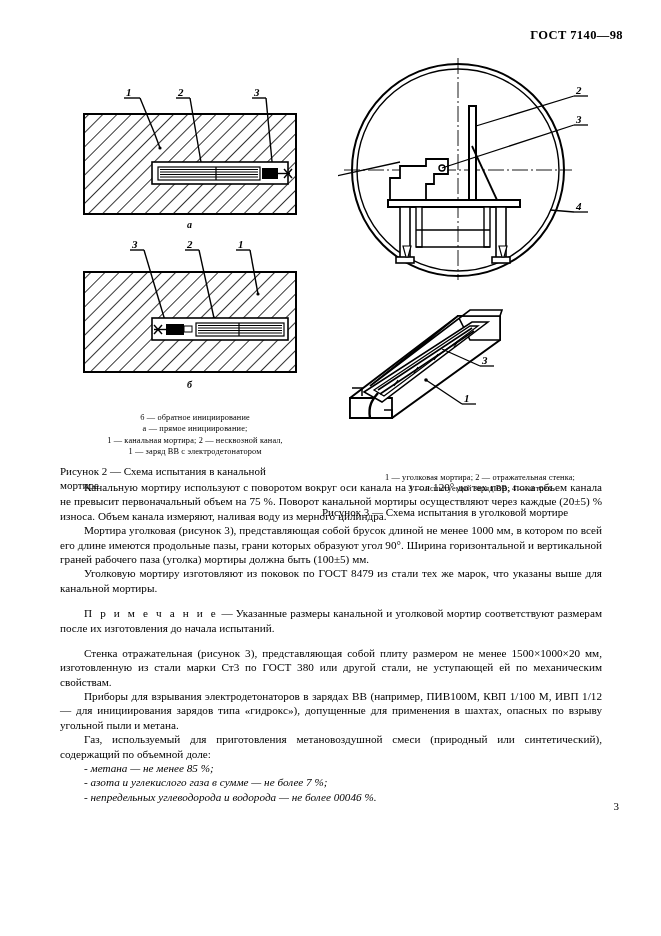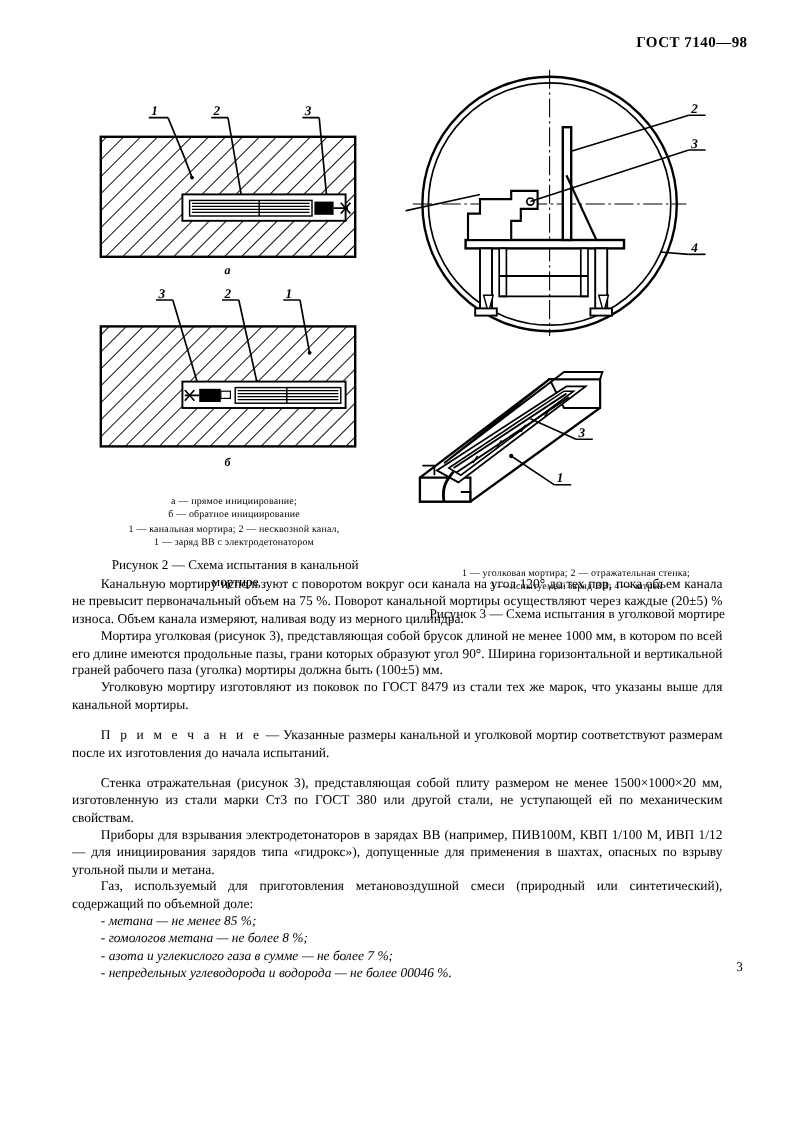--- a/index.html
+++ b/index.html
@@ -50,21 +50,20 @@
 
   
   .cap-legend {
     text-align: center;
     font-size: 8.3px;
     line-height: 1.38;
     letter-spacing: 0.15px;
   }
 
   .cap-title {
-    text-align: center;
     font-size: 11px;
     line-height: 1.28;
   }
 
   .fig2-legend {
     position: absolute;
     left: 66px;
     top: 368px;
     width: 258px;
   }
@@ -302,22 +301,22 @@
         <line x1="150" y1="74" x2="112" y2="57" stroke="#000" stroke-width="1.3"></line>
 
         <text x="134" y="110" font-size="11">1</text>
         <line x1="132" y1="112" x2="146" y2="112" stroke="#000" stroke-width="1.3"></line>
         <line x1="132" y1="112" x2="96" y2="88" stroke="#000" stroke-width="1.3"></line>
         <circle cx="96" cy="88" r="1.8" fill="#000"></circle>
       </svg>
     </div>
 
     <div class="cap-legend fig2-legend">
+      <div>б — обратное инициирование</div>
       <div>а — прямое инициирование;</div>
-      <div>б — обратное инициирование</div>
       <div>1 — канальная мортира; 2 — несквозной канал,</div>
       <div>1 — заряд ВВ с электродетонатором</div>
     </div>
     <div class="cap-title fig2-title">
       <div>Рисунок 2 — Схема испытания в канальной</div>
       <div>мортире</div>
     </div>
 
     <div class="cap-legend fig3-legend">
       <div>1 — уголковая мортира; 2 — отражательная стенка;</div>
@@ -338,20 +337,19 @@
       <span class="note-word">П р и м е ч а н и е</span><span> — </span><span>Указанные размеры канальной и уголковой мортир соответствуют размерам после их изготовления до начала испытаний.</span>
     </p>
 
     <p class="gap-before">Стенка отражательная (рисунок 3), представляющая собой плиту размером не менее 1500×1000×20 мм, изготовленную из стали марки Ст3 по ГОСТ 380 или другой стали, не уступающей ей по механическим свойствам.</p>
 
     <p>Приборы для взрывания электродетонаторов в зарядах ВВ (например, ПИВ100М, КВП 1/100 М, ИВП 1/12 — для инициирования зарядов типа «гидрокс»), допущенные для применения в шахтах, опасных по взрыву угольной пыли и метана.</p>
 
     <p>Газ, используемый для приготовления метановоздушной смеси (природный или синтетический), содержащий по объемной доле:</p>
 
     <p class="bullet">- метана — не менее 85 %;</p>
-    <p class="bullet">- гомологов метана — не более 8 %;</p>
     <p class="bullet">- азота и углекислого газа в сумме — не более 7 %;</p>
     <p class="bullet">- непредельных углеводорода и водорода — не более 00046 %.</p>
   </div>
 
   <div class="page-number">3</div>
 
 </div>
 
 </body></html>

